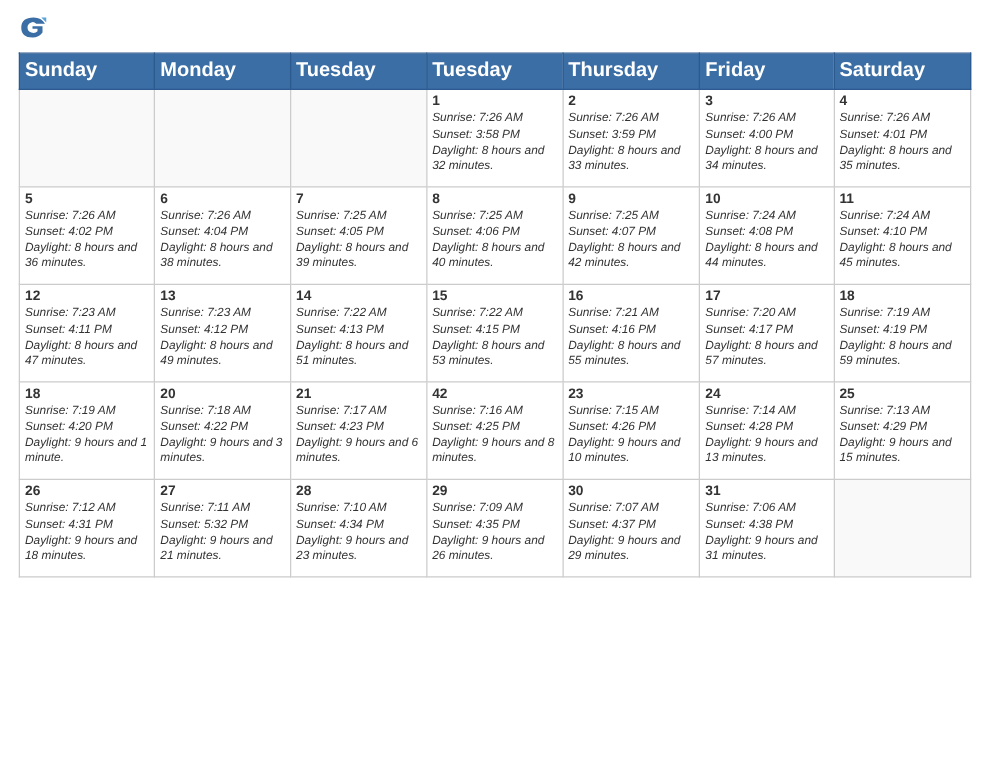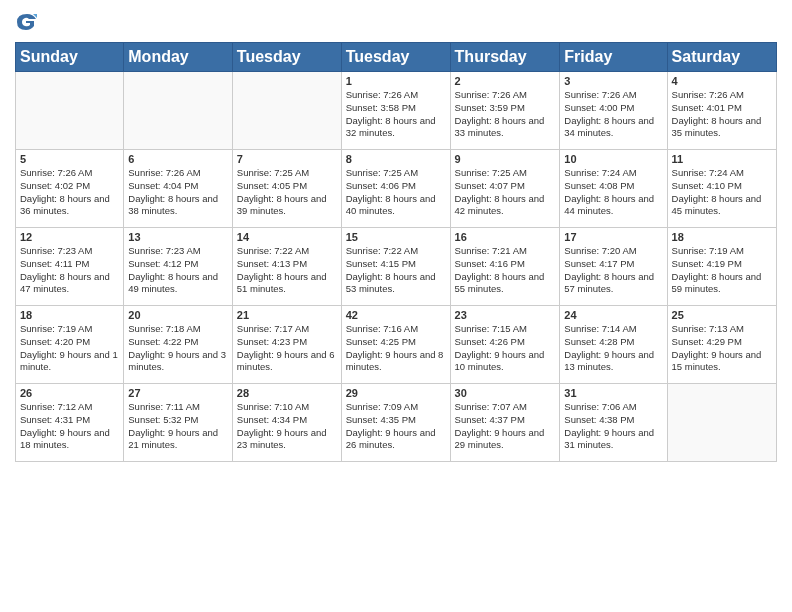--- a/index.html
+++ b/index.html
@@ -88,20 +88,21 @@
     .day-num {
       font-size: 11px;
       font-weight: bold;
       display: block;
       margin-bottom: 2px;
     }
     .day-info {
       font-size: 9.5px;
       line-height: 1.35;
       color: #333;
+      font-style: italic;
     }
   </style>
 </head>
 <body>
 
 <div class="container">
   <div class="header">
     <div class="logo">
       <svg class="logo-icon" viewBox="0 0 24 24">
         <path d="M2 12 Q2 4 12 4 Q18 4 21 9 L14 9 Q12 7 10 8 Q7 9 7 12 Q7 15 10 16 Q13 17 15 15 L15 13 L11 13 L11 11 L19 11 L19 16 Q16 20 11 20 Q2 20 2 12Z" fill="#3a6ea5"></path>

